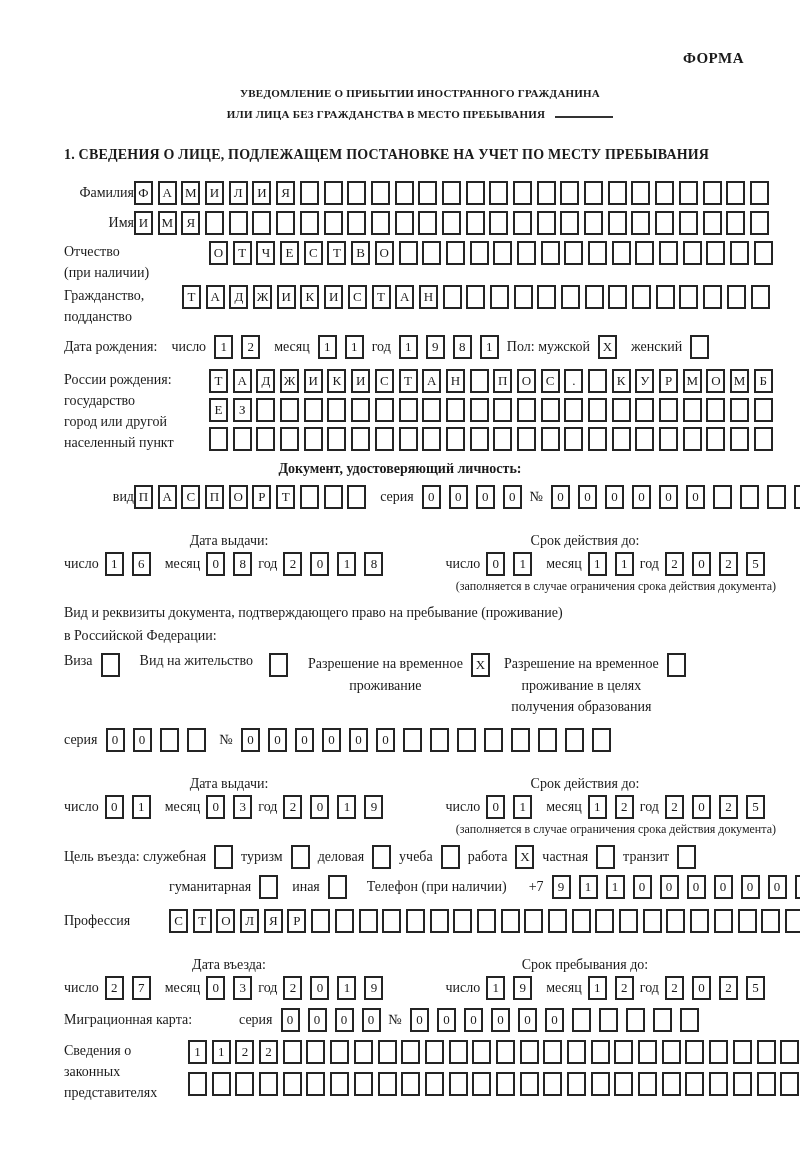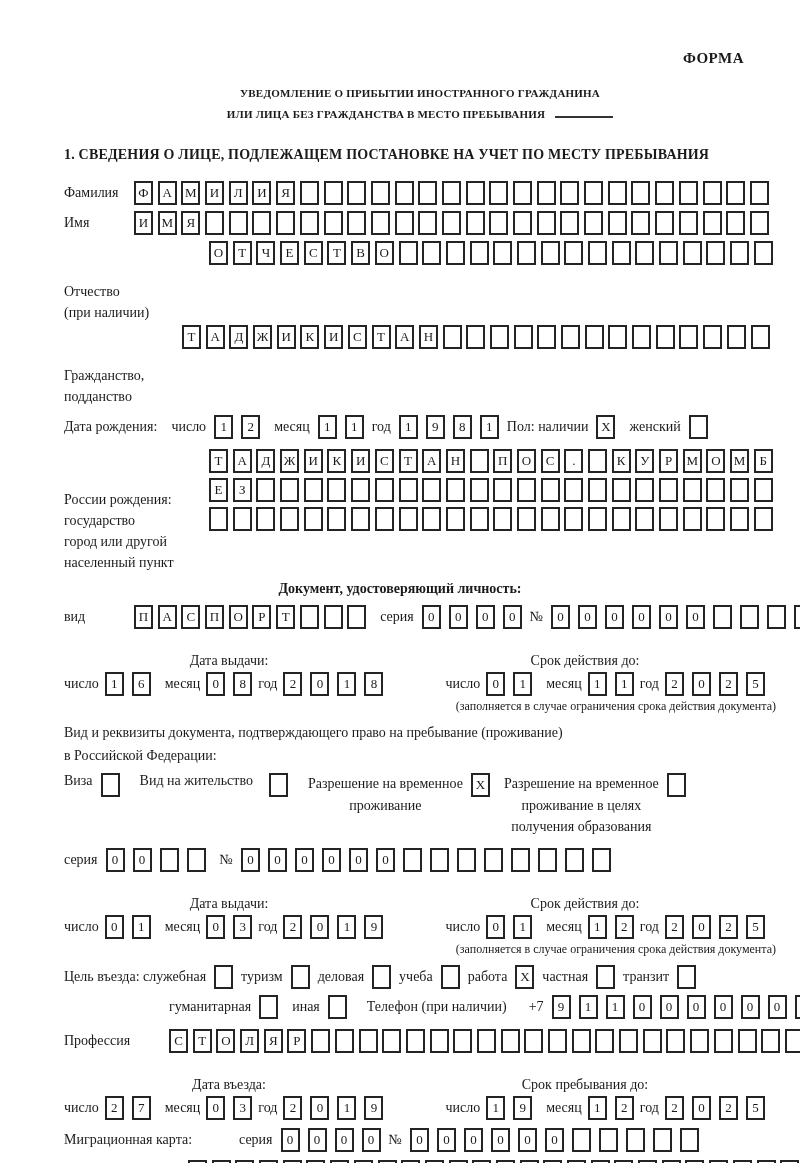--- a/index.html
+++ b/index.html
@@ -14,30 +14,30 @@
   .refblock .ed{font-size:12.5px;margin-top:4px;line-height:1.45;}
   .forma{font-weight:bold;font-size:15px;text-align:right;padding-right:32px;margin-top:16px;letter-spacing:.5px;}
   
   .title{font-weight:bold;text-align:center;font-size:11px;margin-top:18px;line-height:1.6;letter-spacing:.2px;}
   .blankline{display:inline-block;width:58px;border-bottom:2px solid #333;height:13px;margin-left:10px;}
   .section-title{font-weight:bold;font-size:14px;margin-top:24px;margin-bottom:18px;letter-spacing:.2px;}
   
   .frow{display:flex;align-items:center;margin-bottom:6px;}
   .frow.top{align-items:flex-start;}
   .lbl{flex:none;}
-  .lblcol{flex:none;display:flex;flex-direction:column;line-height:1.5;margin-top:40px;}
+  .lblcol{flex:none;display:flex;flex-direction:column;line-height:1.5;}
   .cells{display:inline-flex;gap:4.7px;flex:none;}
   .cells.sp{gap:8px;}
   .cell{
     box-sizing:border-box;flex:none;width:19px;height:24px;
     border:2px solid #242424;display:inline-flex;align-items:center;justify-content:center;
     font-size:13px;font-family:"Liberation Serif","DejaVu Serif",serif;
   }
   .rowstack{display:flex;flex-direction:column;gap:5px;}
-  .w70{width:70px;}.w118{width:118px;}.w145{width:145px;}
+  .w70{width:70px;text-align:right;}.w118{width:118px;}.w145{width:145px;}
   .mr8{margin-right:8px;}.ml8{margin-left:8px;}.ml14{margin-left:14px;}.ml20{margin-left:20px;}
   .center-head{display:flex;margin-bottom:3px;margin-top:24px;}
   .center-head .lh{width:330px;text-align:center;}
   .center-head .rh{flex:1;text-align:center;}
   .dgroup{display:flex;align-items:center;gap:6px;}
   .valid-note{font-size:12px;text-align:right;margin-top:3px;margin-bottom:8px;}
   .cbitem{display:flex;align-items:flex-start;gap:8px;}
   .cbtxt{text-align:center;line-height:1.55;}
   .dochead{font-weight:bold;text-align:center;margin:8px 40px 8px 0;}
   .plain{line-height:1.6;}
@@ -202,21 +202,21 @@
         <span class="cell">1</span>
         <span class="cell">1</span>
       </span>
     <span class="lbl ml8 mr8">год</span>
     <span class="cells sp">
         <span class="cell">1</span>
         <span class="cell">9</span>
         <span class="cell">8</span>
         <span class="cell">1</span>
       </span>
-    <span class="lbl ml8 mr8">Пол: наличии</span>
+    <span class="lbl ml8 mr8">Пол: мужской</span>
     <span class="cells">
         <span class="cell">X</span>
       </span>
     <span class="lbl ml14 mr8">женский</span>
     <span class="cells">
         <span class="cell"></span>
       </span>
   </div>
 
   <div class="frow top" style="margin-bottom:4px;">

